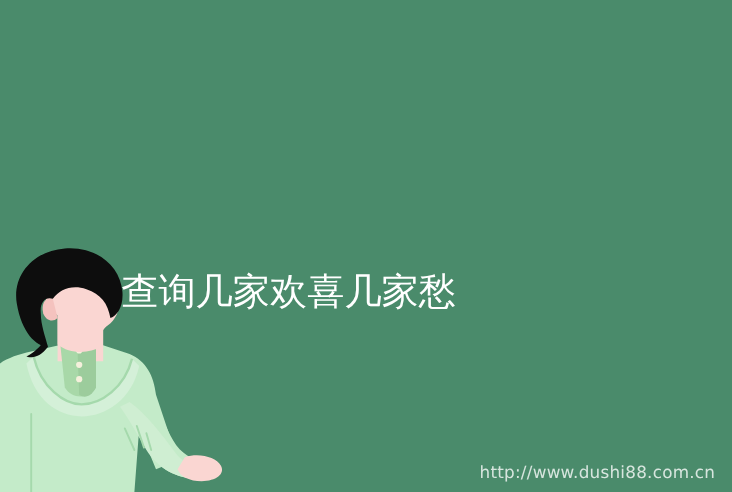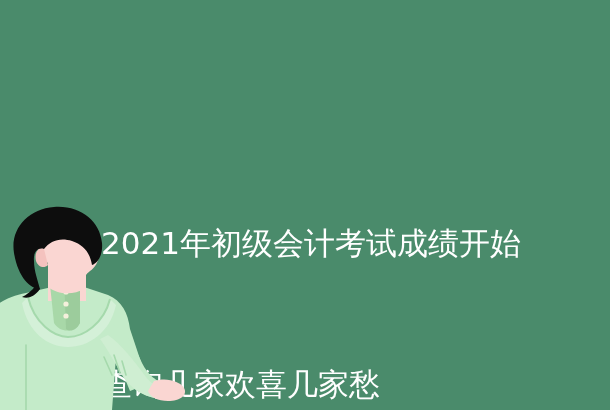--- a/index.html
+++ b/index.html
@@ -61,24 +61,24 @@
   #illustration svg {
     display: block;
   }
 </style>
 </head>
 <body>
 
 <div id="banner">
 
   <div id="headline">
-    <span class="hl-line">2021年初级会计考试成绩开始</span>
     <span class="hl-line">查询几家欢喜几家愁</span>
   </div>
 
+  <div id="watermark">http://www.dushi88.com.cn</div>
 
   <div id="illustration">
     <svg width="200" height="205" viewBox="0 0 200 205" xmlns="http://www.w3.org/2000/svg">
 
       <g>
         <path d="M -10 113
                  C -10 101, 6 92, 26 88
                  L 52 82
                  L 84 82
                  L 108 90

